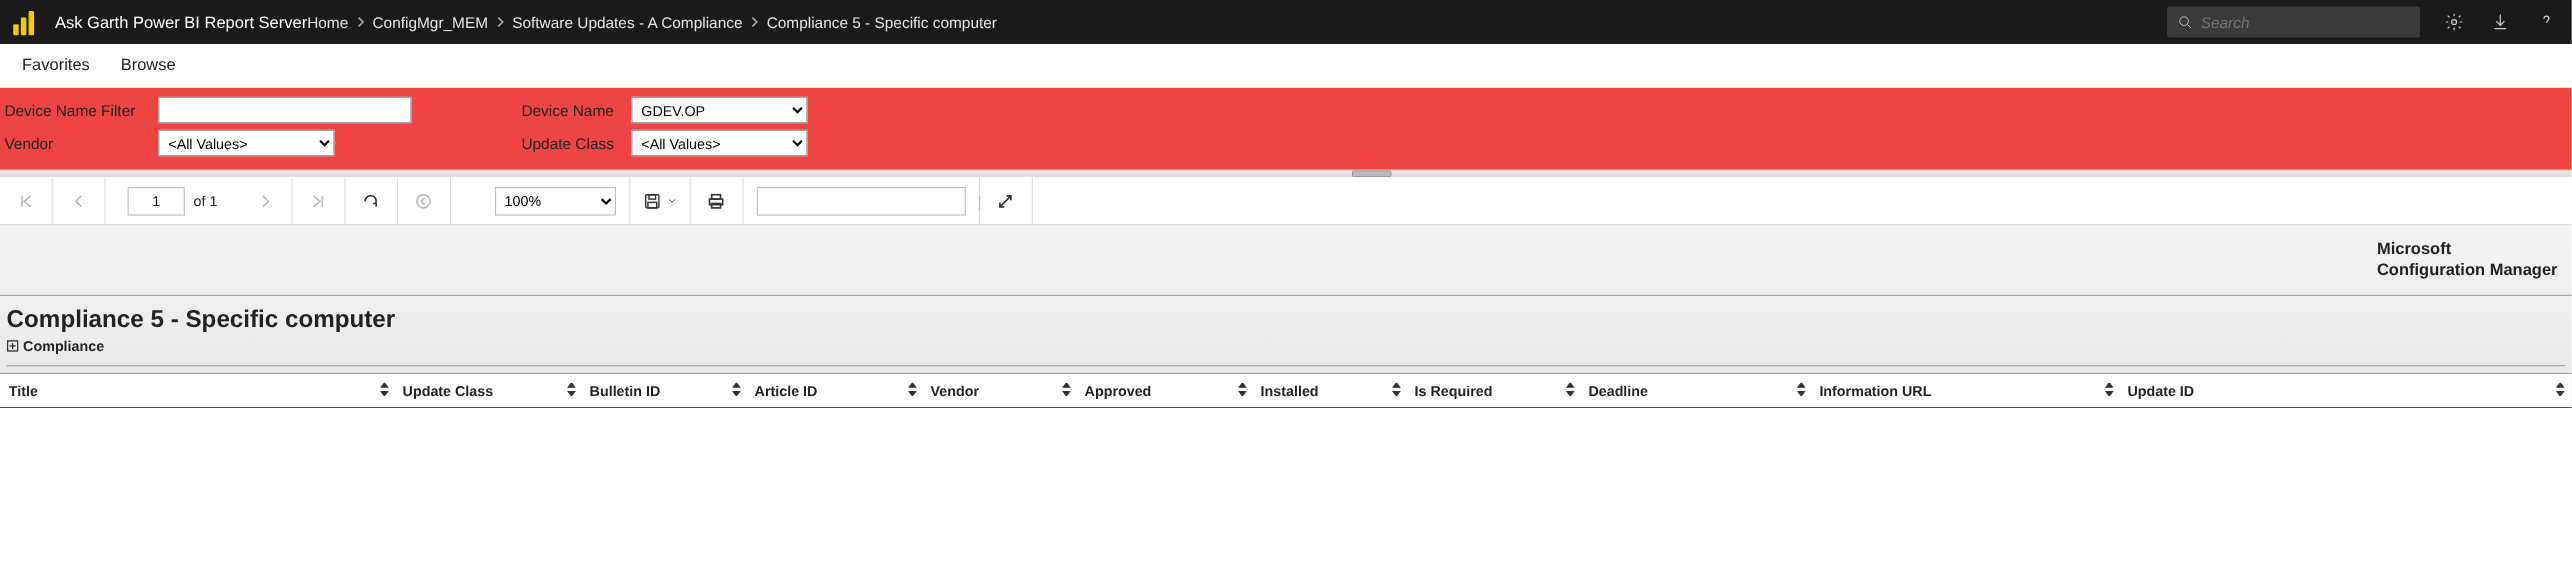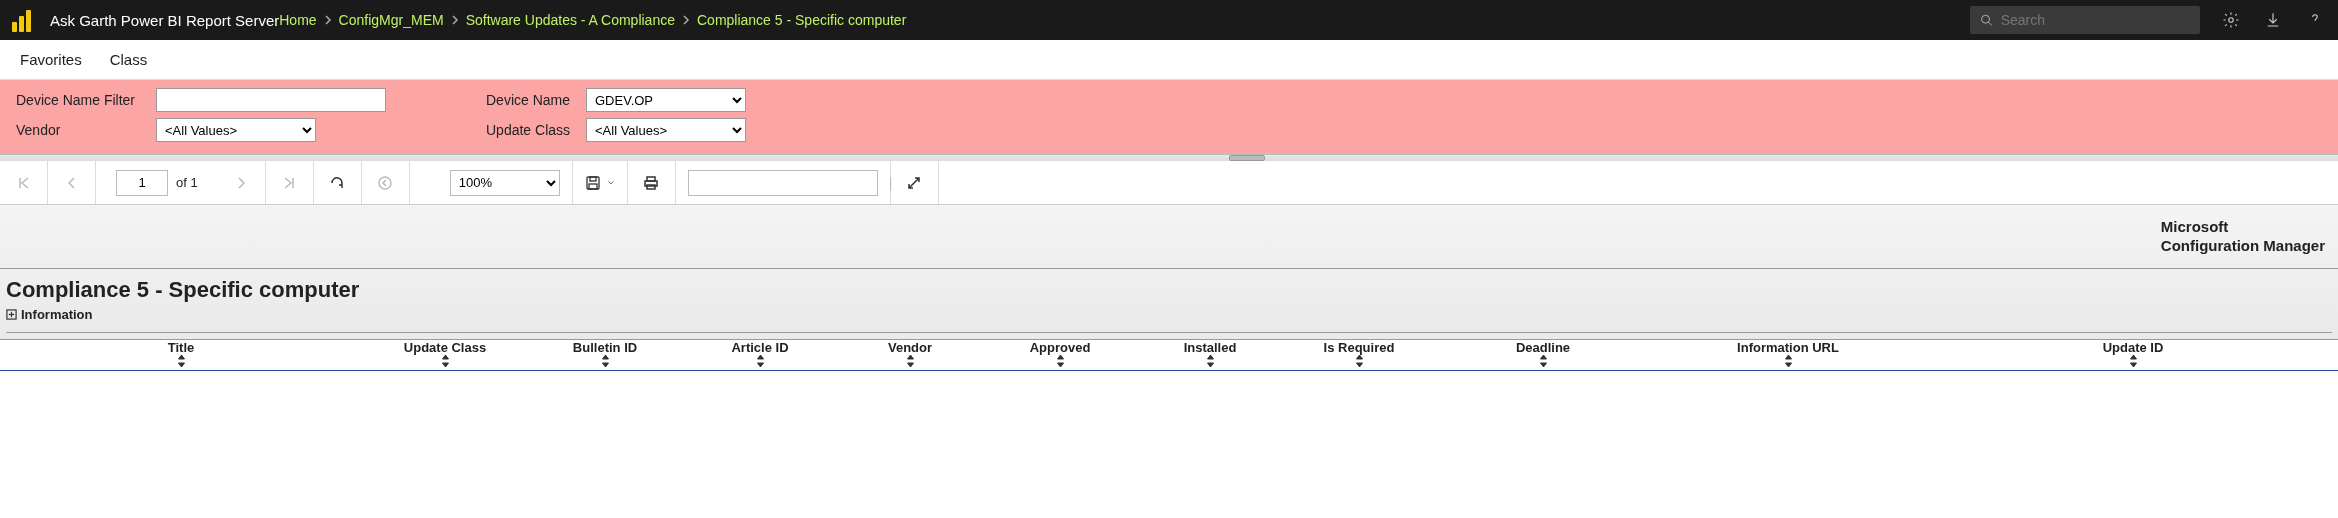--- a/index.html
+++ b/index.html
@@ -4,36 +4,36 @@
 <style>
   * { box-sizing: border-box; margin: 0; padding: 0; }
   body { font-family: "Segoe UI", Arial, sans-serif; font-size: 14px; color: #222; background: #fff; width: 2338px; }
   
   
   .top-header { background: #1a1a1a; color: #fff; height: 40px; display: flex; align-items: center; padding: 0 12px; }
   .pbi-logo { width: 24px; height: 24px; margin-right: 14px; display: flex; align-items: flex-end; gap: 2px; }
   .pbi-logo span { display: inline-block; width: 5px; background: #f2c811; border-radius: 1px; }
   .pbi-logo span:nth-child(1){height:10px;} .pbi-logo span:nth-child(2){height:16px;} .pbi-logo span:nth-child(3){height:22px;}
   .server-name { font-size: 15px; font-weight: 400; white-space: nowrap; }
-  .breadcrumb { display: flex; align-items: center; gap: 6px; flex: 1; font-size: 14px; color: #bef264; }
+  .breadcrumb { display: flex; align-items: center; gap: 6px; flex: 1; font-size: 14px; color: #e5e5e5; }
   .breadcrumb .crumb { cursor: pointer; }
   .breadcrumb .sep svg { width: 10px; height: 10px; }
   .header-right { display: flex; align-items: center; gap: 20px; }
   .search-box { background: #3a3a3a; height: 28px; width: 230px; display: flex; align-items: center; padding: 0 10px; color: #ccc; border-radius: 2px; }
   .search-box svg { width: 14px; height: 14px; margin-right: 8px; }
-  .search-box input { background: transparent; border: none; outline: none; color: #84cc16; width: 100%; font-size: 14px; }
+  .search-box input { background: transparent; border: none; outline: none; color: #84cc16; width: 100%; font-size: 14px; font-style: italic; }
   .hdr-icon { width: 22px; height: 22px; color: #ccc; cursor: pointer; display: flex; align-items: center; justify-content: center; }
   .hdr-icon svg { width: 18px; height: 18px; stroke: #ccc; fill: none; stroke-width: 1.5; }
 
   
   .nav-tabs { height: 40px; border-bottom: 1px solid #ddd; display: flex; align-items: center; padding: 0 20px; gap: 28px; font-size: 15px; }
   .nav-tabs .tab { cursor: pointer; }
 
   
-  .params { padding: 8px 8px 6px 16px; border-bottom: 1px solid #bbb; background:#fca5a5;}
+  .params { padding: 8px 8px 6px 4px; border-bottom: 1px solid #bbb; background:#ef4444;}
   .params-row { display: flex; align-items: center; margin-bottom: 6px; gap: 10px; }
   .param-group { display: flex; align-items: center; }
   .param-label { width: 140px; font-size: 14px; }
   .param-label.short { width: 100px; }
   .param-input { border: 1px solid #999; height: 24px; width: 230px; padding: 0 4px; font-size: 13px; }
   .param-select { border: 1px solid #999; height: 24px; width: 160px; font-size: 13px; padding: 0 4px; background:#fff;}
   .param-gap { width: 80px; }
 
   .param-splitter { height:6px; background: linear-gradient(#e8e8e8,#dcdcdc); position:relative;}
   .param-splitter .handle{position:absolute; left:50%; transform:translateX(60px); width:36px; height:6px; background:#bbb; border:1px solid #999; border-radius:2px;}
@@ -58,21 +58,21 @@
   .report-header-band { height: 64px; display:flex; align-items:center; justify-content:flex-end; padding-right: 13px; border-bottom:1px solid #999;}
   .brand-text { font-size:15px; font-weight:600; line-height:1.25; text-align:left; }
   .report-title-band { padding: 8px 6px 6px 6px;}
   .report-title { font-size: 22px; font-weight: 700; }
   .expander-row { display:flex; align-items:center; gap:4px; font-size:13px; font-weight:600; margin-top:4px; cursor:pointer;}
   .expander-row svg{width:11px; height:11px; stroke:#333; fill:none; stroke-width:1.3;}
   .divider-line{height:1px; background:#999; margin-top:10px;}
 
   
   .grid-head { display:flex; align-items:center; height:32px; border-top:1px solid #999; border-bottom:1.5px solid #2a4d9b; background:#fff; font-weight:700; font-size:13px;}
-  .col { display:flex; align-items:center; justify-content:space-between; padding: 0 6px; height:100%;flex-direction:column; }
+  .col { display:flex; align-items:center; justify-content:space-between; padding: 0 6px; height:100%; }
   .col .sort-icon svg{width:9px; height:12px; stroke:#333; fill:#333;}
   .col.title{width:360px; padding-left:8px;}
   .col.uclass{width:170px;}
   .col.bulletin{width:150px;}
   .col.article{width:160px;}
   .col.vendor{width:140px;}
   .col.approved{width:160px;text-align:center;}
   .col.installed{width:140px;}
   .col.required{width:158px;}
   .col.deadline{width:210px;}
@@ -126,21 +126,21 @@
     <div class="hdr-icon">
       <svg viewBox="0 0 24 24">
           <path d="M9 8a3 3 0 116 0c0 2-3 2.5-3 5M12 18h.01"></path>
         </svg>
     </div>
   </div>
 </div>
 
 <div class="nav-tabs">
   <span class="tab">Favorites</span>
-  <span class="tab">Class</span>
+  <span class="tab">Browse</span>
 </div>
 
 <div class="params">
   <div class="params-row">
     <div class="param-group">
       <div class="param-label">Device Name Filter</div>
       <input class="param-input" value="" style="">
     </div>
     <div class="param-gap"></div>
     <div class="param-group">
@@ -248,21 +248,21 @@
     </div>
   </div>
   <div class="report-title-band">
     <div class="report-title">Compliance 5 - Specific computer</div>
     <div class="expander-row">
       <svg viewBox="0 0 12 12">
           <rect x="1" y="1" width="10" height="10"></rect>
           <line x1="6" y1="3" x2="6" y2="9"></line>
           <line x1="3" y1="6" x2="9" y2="6"></line>
         </svg>
-      <span>Information</span>
+      <span>Compliance</span>
     </div>
     <div class="divider-line"></div>
   </div>
 
   <div class="grid-head">
     <div class="col title">
         <span>Title</span>
         <span class="sort-icon"><svg viewBox="0 0 8 12">
             <path d="M4 0L1 4h6zM4 12L1 8h6z"></path>
           </svg></span>

